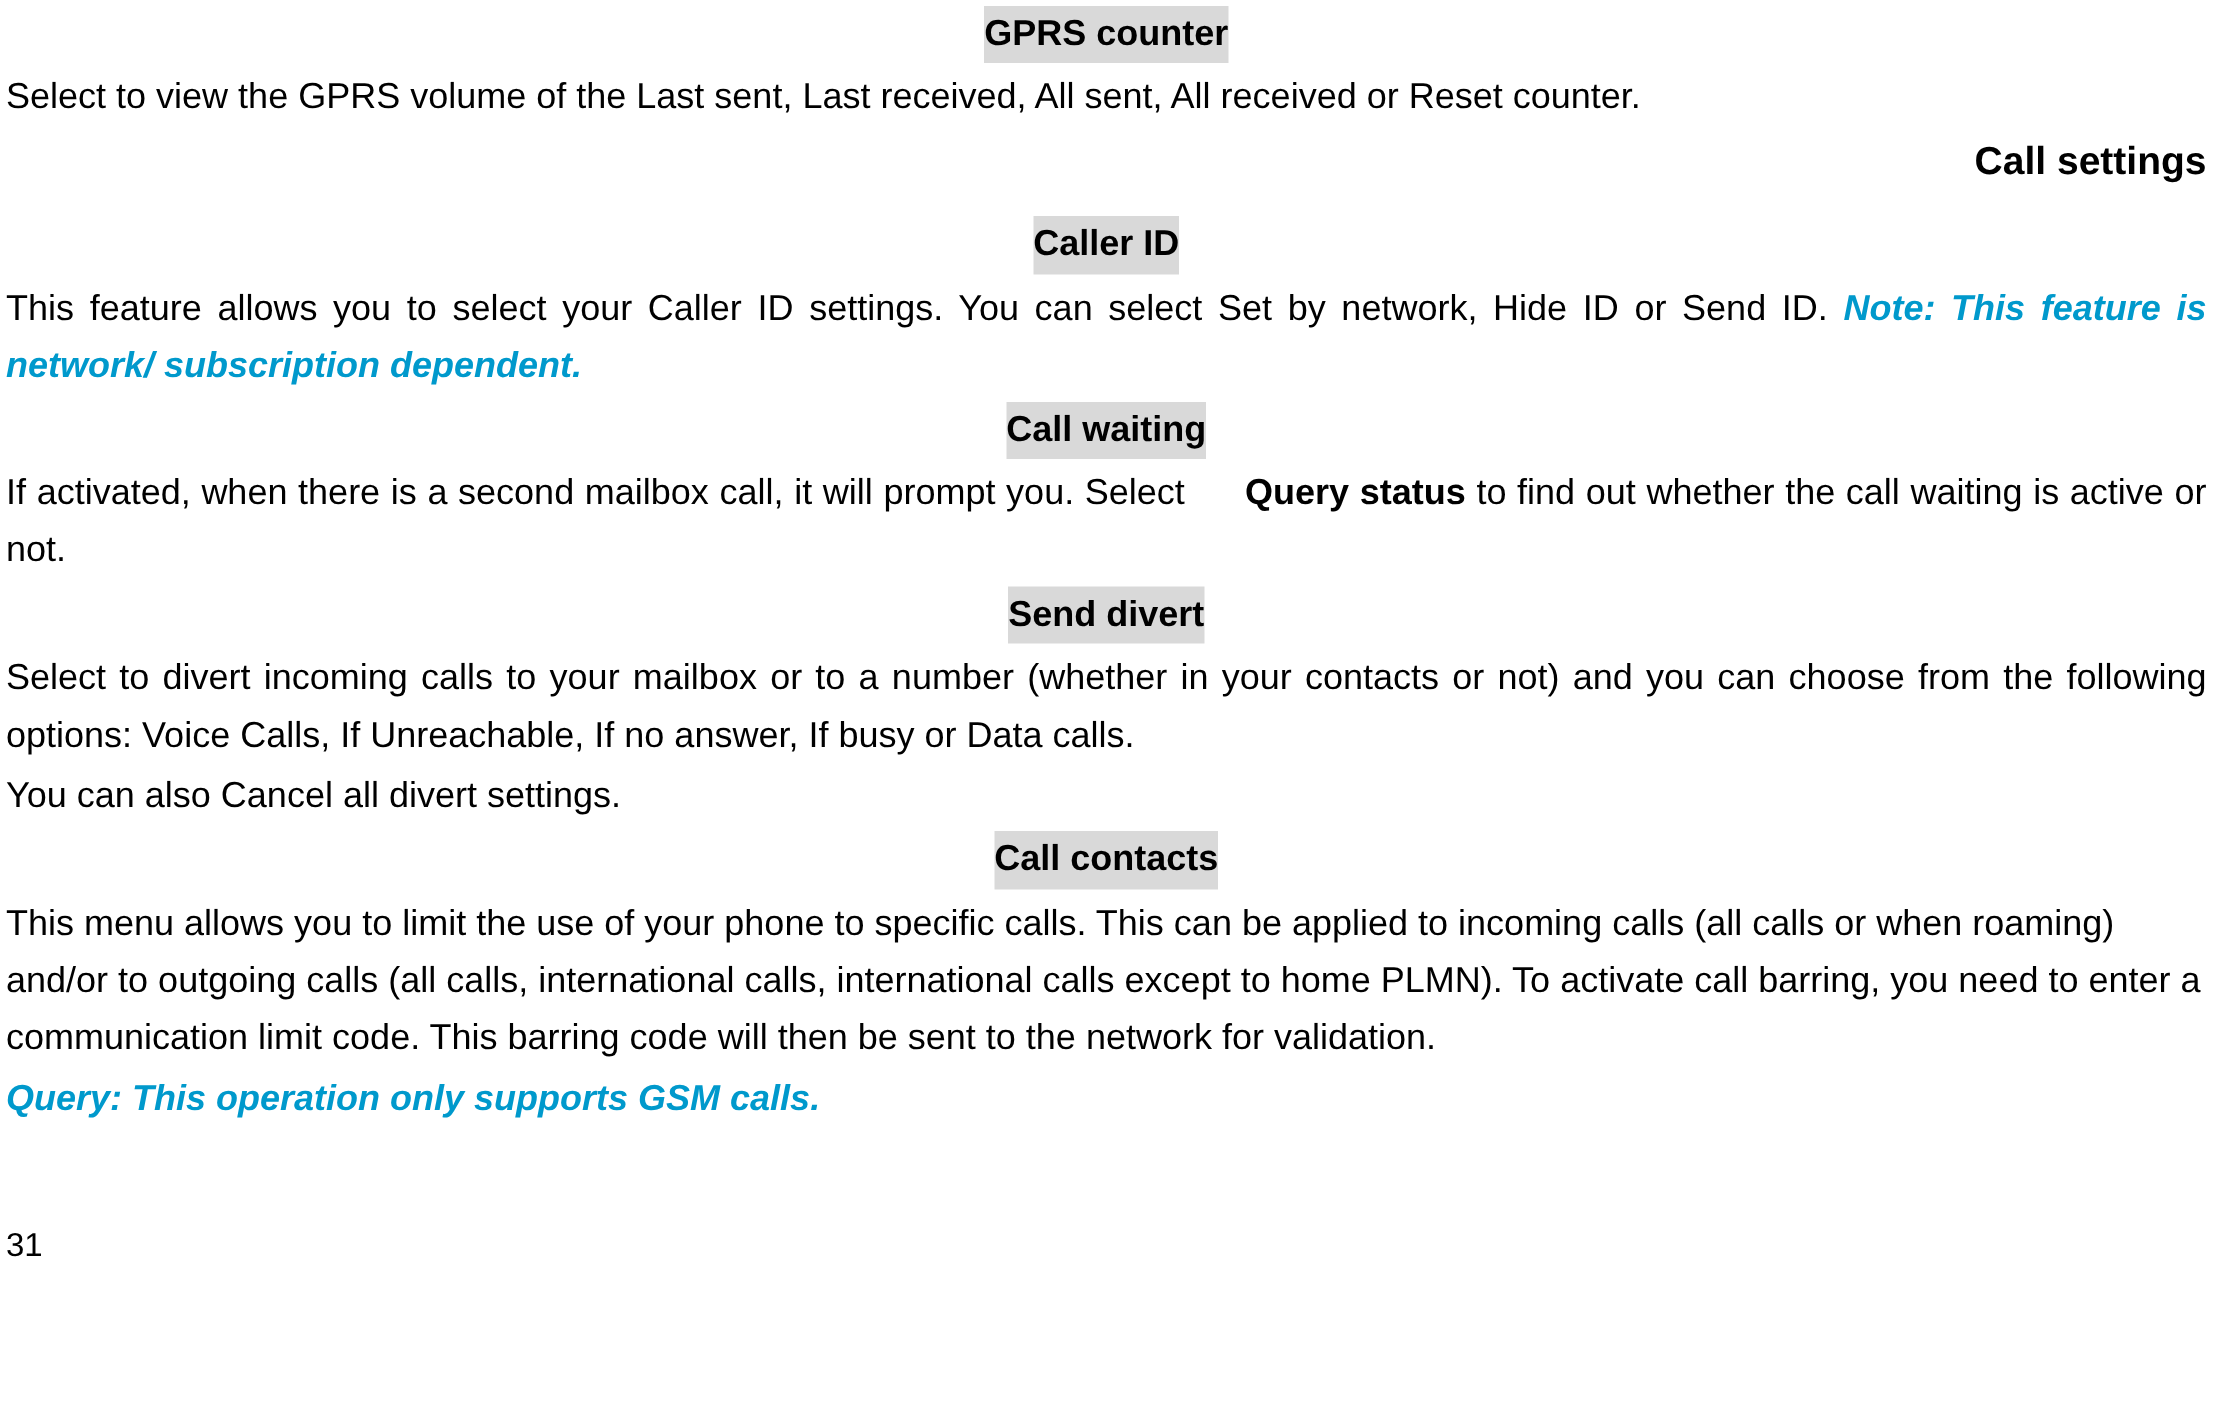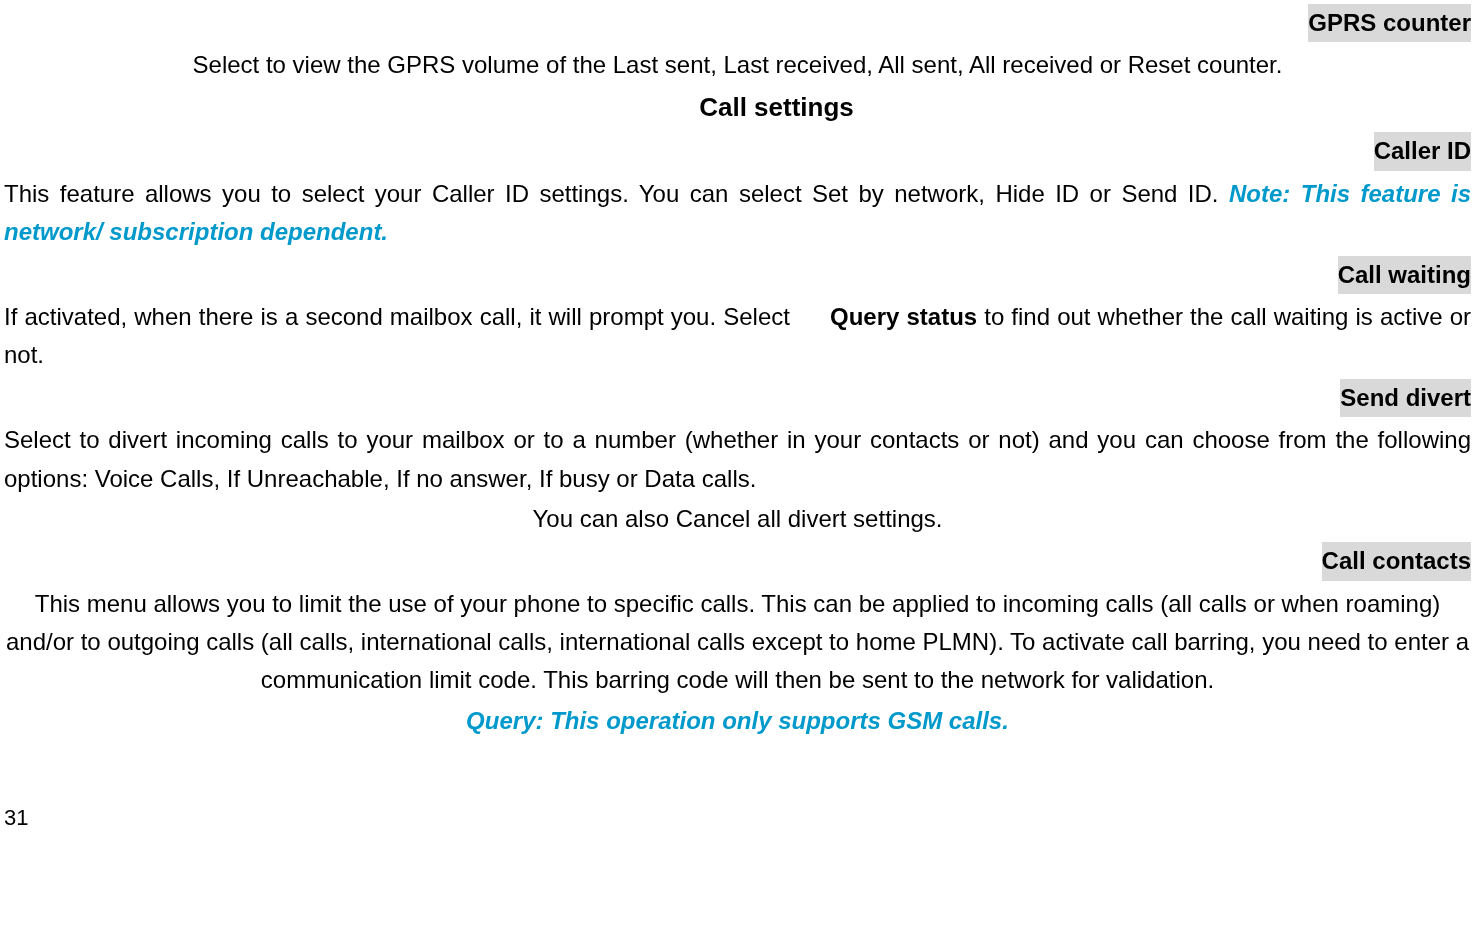--- a/index.html
+++ b/index.html
@@ -15,38 +15,38 @@
       background: #fff;
       padding: 0 4px;
       width: 1475px;
     }
     .heading-highlight {
       background-color: #d9d9d9;
       font-weight: bold;
       display: inline-block;
     }
     .center-block {
-      text-align: right;
+      text-align: center;
       margin: 4px 0;
     }
     .body-text {
       text-align: justify;
       margin-bottom: 2px;
     }
     .body-text-left {
-      text-align: center;
+      text-align: left;
       margin-bottom: 2px;
     }
     .section-title {
       font-weight: bold;
       font-size: 26px;
       margin-left: 78px;
       margin-top: 2px;
-      margin-bottom: 4px;
-      text-align: center;
+      margin-bottom: 16px;
+      text-align: right;
     }
     .note {
       color: #0099cc;
       font-weight: bold;
       font-style: italic;
     }
     .bold-inline {
       font-weight: bold;
       margin-left: 33px;
     }

